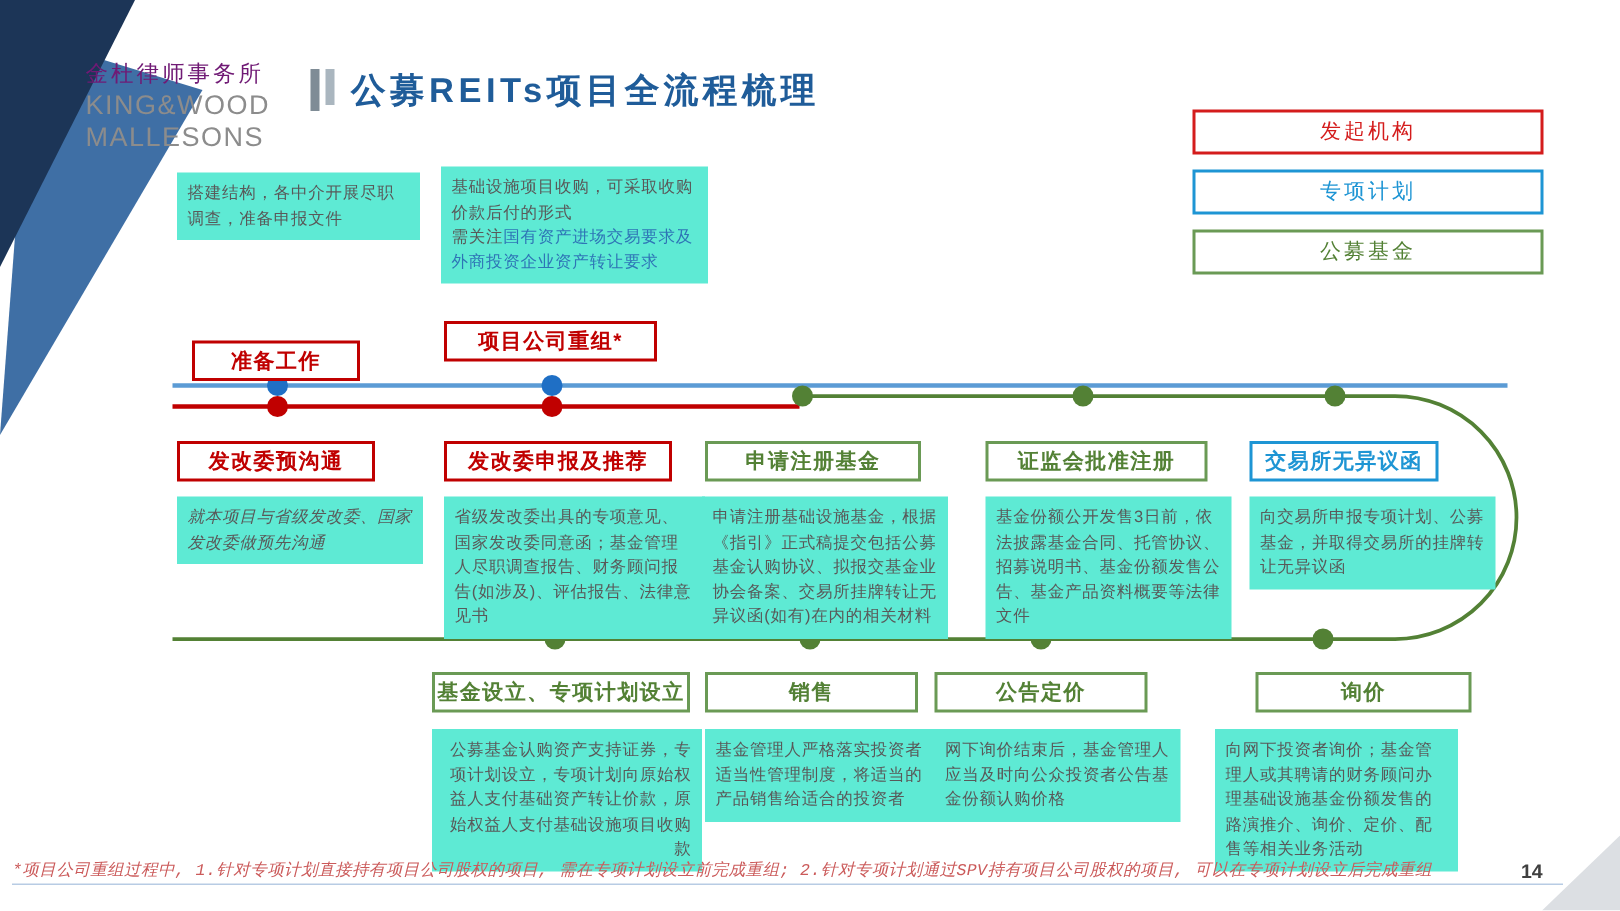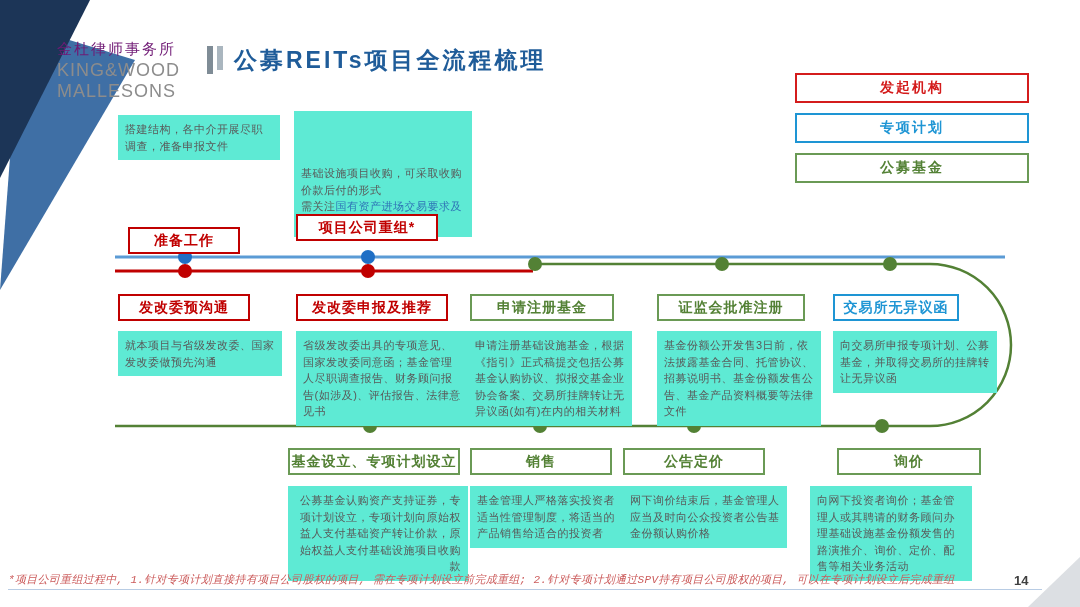--- a/index.html
+++ b/index.html
@@ -12,21 +12,21 @@
   .logo-cn{left:57px;top:40px;font-size:15px;color:#701a75;letter-spacing:2px;}
   .logo-en1{left:57px;top:60px;font-size:18px;color:#8c8c8c;letter-spacing:1px;}
   .logo-en2{left:57px;top:81px;font-size:18px;color:#8c8c8c;letter-spacing:1px;}
   
   .title-bars{left:207px;top:46px;width:20px;height:28px;display:flex;gap:4px;}
   .title-bars .b1{width:6px;height:28px;background:#7f8c96;}
   .title-bars .b2{width:6px;height:24px;background:#aab6bf;}
   .page-title{left:234px;top:45px;font-size:23px;font-weight:bold;color:#1f5c99;letter-spacing:3px;}
   
   .legend-box{width:230px;height:26px;background:#fff;display:flex;align-items:center;justify-content:center;
-              font-size:14px;font-weight:bold;letter-spacing:2px;}
+              font-size:14px;font-weight:normal;letter-spacing:2px;}
   .lg-red{left:795px;top:73px;border:2px solid #d41c1c;color:#d41c1c;}
   .lg-blue{left:795px;top:113px;border:2px solid #1e95d4;color:#1e95d4;}
   .lg-green{left:795px;top:153px;border:2px solid #6a9a55;color:#538135;}
   
   .stage{height:23px;display:flex;align-items:center;justify-content:center;
          font-size:14px;font-weight:bold;letter-spacing:1px;background:#fff;}
   .st-red{border:2px solid #c00000;color:#c00000;}
   .st-green{border:2px solid #6a9a55;color:#538135;}
   .st-blue{border:2px solid #1e95d4;color:#1e95d4;}
   
@@ -82,34 +82,34 @@
   <circle cx="890" cy="264" r="7" fill="#538135"></circle>
 
   <circle cx="370" cy="426" r="7" fill="#538135"></circle>
   <circle cx="540" cy="426" r="7" fill="#538135"></circle>
   <circle cx="694" cy="426" r="7" fill="#538135"></circle>
   <circle cx="882" cy="426" r="7" fill="#538135"></circle>
 </svg>
 
 <div class="abs desc" style="left:118px;top:115px;width:148px;">搭建结构，各中介开展尽职调查，准备申报文件</div>
 <div class="abs desc" style="left:294px;top:111px;width:164px;">
-  <span style="display:block;margin-top:48px;">基础设施项目收购，可采取收购价款后付的形式</span>
+  <span style="display:block;">基础设施项目收购，可采取收购价款后付的形式</span>
   <span>需关注</span><span class="blue">国有资产进场交易要求及外商投资企业资产转让要求</span>
 </div>
 
 <div class="abs stage st-red" style="left:128px;top:227px;width:108px;">准备工作</div>
 <div class="abs stage st-red" style="left:296px;top:214px;width:138px;">项目公司重组*</div>
 
 <div class="abs stage st-red" style="left:118px;top:294px;width:128px;">发改委预沟通</div>
 <div class="abs stage st-red" style="left:296px;top:294px;width:148px;">发改委申报及推荐</div>
 <div class="abs stage st-green" style="left:470px;top:294px;width:140px;">申请注册基金</div>
 <div class="abs stage st-green" style="left:657px;top:294px;width:144px;">证监会批准注册</div>
 <div class="abs stage st-blue" style="left:833px;top:294px;width:122px;">交易所无异议函</div>
 
-<div class="abs desc" style="left:118px;top:331px;width:150px;">就本项目与省级发改委、国家发改委做预先沟通</div>
+<div class="abs desc" style="left:118px;top:331px;width:150px;font-style:italic;">就本项目与省级发改委、国家发改委做预先沟通</div>
 <div class="abs desc" style="left:296px;top:331px;width:160px;">省级发改委出具的专项意见、国家发改委同意函；基金管理人尽职调查报告、财务顾问报告(如涉及)、评估报告、法律意见书</div>
 <div class="abs desc" style="left:468px;top:331px;width:150px;">申请注册基础设施基金，根据《指引》正式稿提交包括公募基金认购协议、拟报交基金业协会备案、交易所挂牌转让无异议函(如有)在内的相关材料</div>
 <div class="abs desc" style="left:657px;top:331px;width:150px;">基金份额公开发售3日前，依法披露基金合同、托管协议、招募说明书、基金份额发售公告、基金产品资料概要等法律文件</div>
 <div class="abs desc" style="left:833px;top:331px;width:150px;">向交易所申报专项计划、公募基金，并取得交易所的挂牌转让无异议函</div>
 
 <div class="abs stage st-green" style="left:288px;top:448px;width:168px;">基金设立、专项计划设立</div>
 <div class="abs stage st-green" style="left:470px;top:448px;width:138px;">销售</div>
 <div class="abs stage st-green" style="left:623px;top:448px;width:138px;">公告定价</div>
 <div class="abs stage st-green" style="left:810px;top:448px;width:140px;margin-left:27px;">询价</div>
 

